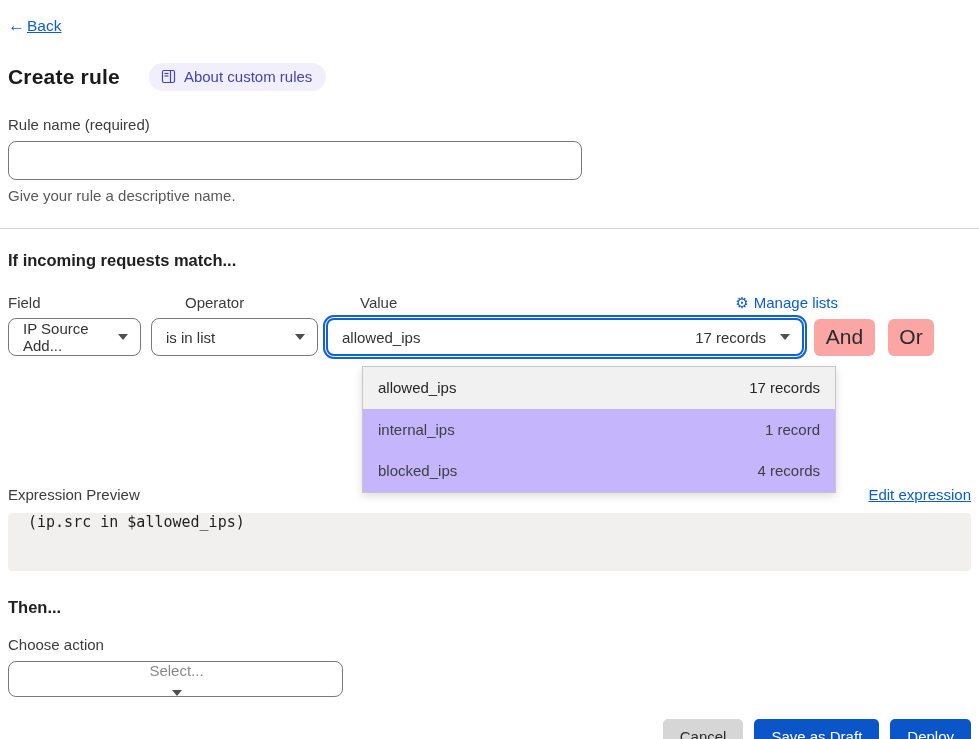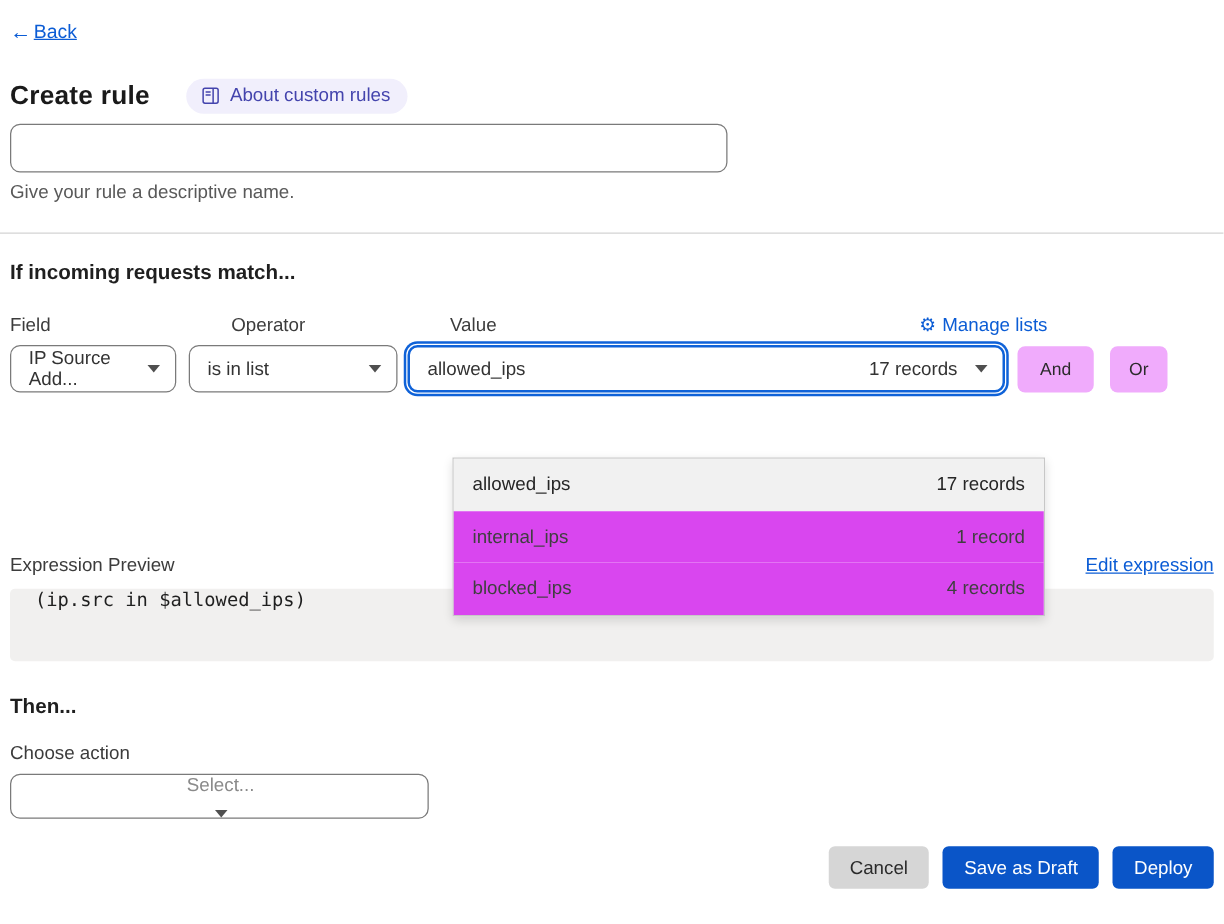--- a/index.html
+++ b/index.html
@@ -41,30 +41,30 @@
   .select-box { height:38px; border:1px solid #7a7a7a; border-radius:8px; background:#fff; display:flex;
                 align-items:center; justify-content:space-between; padding:0 12px 0 14px; font-size:15px;
                 color:#333; cursor:pointer; }
   .select-field { width:133px; margin-right:10px; }
   .select-operator { width:167px; margin-right:8px; }
   .select-value { width:478px; margin-right:10px; border:2px solid #0f62d8; border-radius:8px;
                   box-shadow:0 0 0 1px #ffffff, 0 0 0 3px #0f62d8; }
   .select-value .meta { color:#333; margin-left:auto; margin-right:14px; }
   .caret-down-icon { width:0; height:0; border-left:5px solid transparent; border-right:5px solid transparent;
                border-top:6px solid #4f4f4f; flex:0 0 auto; }
-  .logic-btn { height:37px; background:#f0abfc; border:none; border-radius:6px; font-size:14px; color:#2b2b2b;
+  .logic-btn { height:37px; background:#fca5a5; border:none; border-radius:6px; font-size:21px; color:#2b2b2b;
                cursor:pointer; font-family:inherit; }
   .and-btn { width:61px; margin-right:13px; }
   .or-btn { width:46px; }
 
   
   .list-dropdown { position:absolute; left:362px; top:366px; width:474px; background:#fff;
                    border:1px solid #c7c7c7; box-shadow:0 3px 8px rgba(0,0,0,.14); z-index:10; }
   .list-row { height:41.5px; display:flex; align-items:center; justify-content:space-between;
-              padding:0 15px; font-size:15px; color:#3f3f3f; cursor:pointer; background:#d946ef; }
+              padding:0 15px; font-size:15px; color:#3f3f3f; cursor:pointer; background:#c4b5fd; }
   .list-row.highlighted { background:#f1f1f1; color:#262626; }
   .list-row .row-left { display:flex; align-items:center; gap:10px; }
   .managed-badge { background:#b1cdf8; color:#1c3a5e; font-size:13px; padding:2.5px 11px; border-radius:11px; }
   .info-icon { width:17px; height:17px; border:1.5px solid #0f62d8; border-radius:50%; color:#0f62d8;
                display:flex; align-items:center; justify-content:center; font-size:11px;
                font-family:"Liberation Serif", serif; cursor:pointer; }
   .info-icon::before { content:"i"; }
 
   
   .expr-row { margin-top:130px; display:flex; justify-content:space-between; align-items:flex-end; }
@@ -107,20 +107,21 @@
           <rect x="1.5" y="1.5" width="12" height="12" rx="1.5"></rect>
           <line x1="9.5" y1="1.5" x2="9.5" y2="13.5"></line>
           <line x1="3.5" y1="4.5" x2="7.5" y2="4.5"></line>
           <line x1="3.5" y1="7" x2="7.5" y2="7"></line>
         </svg>
       </span>
       <span>About custom rules</span>
     </span>
   </div>
 
+  <div class="field-label">Rule name (required)</div>
   <input class="rule-name-input" type="text" value="" style="">
   <div class="help-text">Give your rule a descriptive name.</div>
 
   <hr class="divider">
 
   <h2 class="section-heading">If incoming requests match...</h2>
 
   <div class="labels-row">
     <div class="label-field">Field</div>
     <div class="label-operator">Operator</div>

